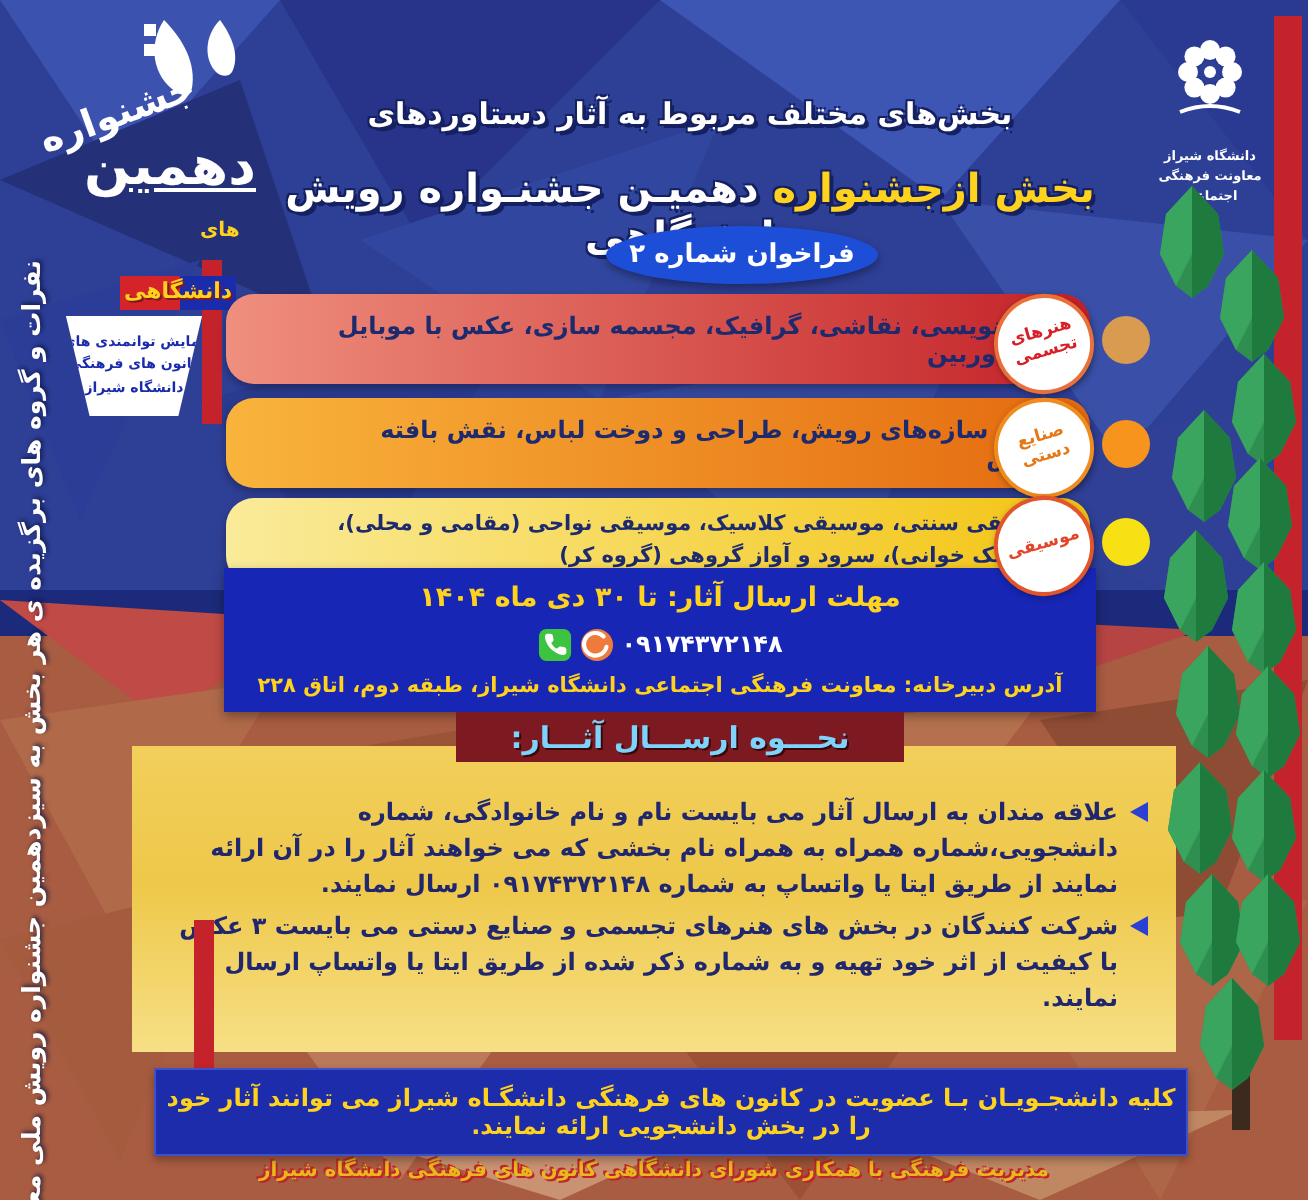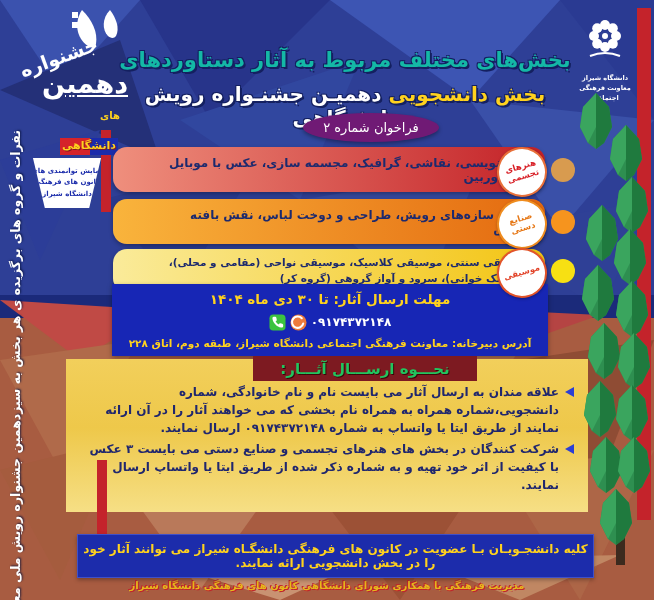--- a/index.html
+++ b/index.html
@@ -48,34 +48,34 @@
     text-align:center;color:#1b2cab;font-size:7px;font-weight:bold;line-height:1.3;
   }
 
   
   .univ{left:570px;top:12px;width:70px;height:100px;z-index:3;color:#fff;text-align:center;}
   .univ .u-line{font-size:6.5px;font-weight:bold;line-height:1.5;}
 
   
   .title1{
     left:105px;top:48px;width:480px;text-align:center;z-index:3;
-    color:#14b8a6;font-size:21px;font-weight:bold;
+    color:#ffffff;font-size:15px;font-weight:bold;
     text-shadow:2px 2px 0 #142060,-1px -1px 0 #142060,1px -1px 0 #142060,-1px 1px 0 #142060;
   }
   .title2{
     left:95px;top:82px;width:500px;text-align:center;z-index:3;
     font-size:20px;font-weight:bold;
     text-shadow:2px 2px 0 #142060,-1px -1px 0 #142060,1px -1px 0 #142060,-1px 1px 0 #142060;
   }
   .title2 .hl{color:#ffd21e;}
   .title2 .rest{color:#ffffff;}
   .call-badge{
     left:303px;top:113px;width:136px;height:29px;z-index:3;
-    background:#701a75;border-radius:50% / 50%;box-shadow:0 2px 4px rgba(0,0,0,.35);
-    color:#fff;font-size:13px;font-weight:normal;display:flex;align-items:center;justify-content:center;
+    background:#1d4ed8;border-radius:50% / 50%;box-shadow:0 2px 4px rgba(0,0,0,.35);
+    color:#fff;font-size:13px;font-weight:bold;display:flex;align-items:center;justify-content:center;
   }
 
   
   .ribbon{left:113px;width:432px;z-index:3;border-radius:14px;display:flex;align-items:center;
     color:#1d2a6e;font-weight:bold;padding:0 16px 0 0;box-sizing:border-box;box-shadow:0 2px 4px rgba(0,0,0,.3);}
   .ribbon p{margin:0;width:100%;padding-left:50px;text-align:right;}
   .r1{top:147px;height:45px;background:linear-gradient(90deg,#ef8f7d,#c32127);font-size:12px;}
   .r2{top:199px;height:45px;background:linear-gradient(90deg,#f9b43c,#e4690f);font-size:12px;}
   .r3{top:249px;height:43px;background:linear-gradient(90deg,#faeb9a,#f3c412);font-size:10.5px;line-height:1.45;}
   .badge-circle{
@@ -100,28 +100,27 @@
   }
   .info-box p{margin:0;}
   .i-deadline{color:#ffd21e;font-size:13.5px;font-weight:bold;}
   .i-contact{color:#fff;font-size:12px;font-weight:bold;display:flex;align-items:center;justify-content:center;gap:4px;}
   .i-address{color:#ffd21e;font-size:10.5px;font-weight:bold;}
   .msg-icon{display:inline-flex;width:17px;height:17px;}
 
   
   .howto-head{
     left:228px;top:356px;width:224px;height:25px;background:#7d1a21;z-index:4;
-    color:#22c55e;font-size:15px;font-weight:bold;display:flex;align-items:center;justify-content:center;
+    color:#7dd3fc;font-size:15px;font-weight:bold;display:flex;align-items:center;justify-content:center;
     text-shadow:1px 1px 0 #3a0708;
-    margin-left:25px;
   }
 
   
   .gold-box{
-    left:66px;top:359px;width:522px;height:153px;z-index:3;
+    left:66px;top:373px;width:522px;height:153px;z-index:3;
     background:linear-gradient(180deg,#f2cf5b,#eec84a 45%,#f6df85);
     box-sizing:border-box;padding:24px 14px 8px 16px;
     color:#20276e;font-size:12px;font-weight:bold;line-height:1.5;
   }
   .bullet{display:flex;gap:6px;margin-bottom:3px;text-align:right;}
   .arrow{flex:0 0 auto;margin-top:4px;width:0;height:0;
     border-top:5px solid transparent;border-bottom:5px solid transparent;border-right:9px solid #2b3fd4;}
   .bullet span.bt{flex:1;}
 
   
@@ -238,21 +237,21 @@
     <circle cx="35" cy="24" r="5.5" fill="#2e3f96"></circle>
     <circle cx="35" cy="24" r="3" fill="#fff"></circle>
     <path d="M20 44 Q35 38 50 44" stroke="#fff" stroke-width="2" fill="none"></path>
   </svg>
   <div class="u-line">دانشگاه شیراز</div>
   <div class="u-line">معاونت فرهنگی اجتماعی</div>
 </div>
 
 <h1 class="abs title1" style="margin:0;">بخش‌های مختلف مربوط به آثار دستاوردهای</h1>
 <div class="abs title2">
-  <span class="hl">بخش دانشجویی</span>
+  <span class="hl">بخش ازجشنواره</span>
   <span class="rest">دهمیـن جشنـواره رویش دانشـگاهی</span>
 </div>
 <div class="abs call-badge">فراخوان شماره ۲</div>
 
 <div class="abs ribbon r1">
   <p>خوشنویسی، نقاشی، گرافیک، مجسمه سازی، عکس با موبایل و با دوربین</p>
 </div>
 <div class="abs badge-circle bc1">
   <span>هنرهای</span>
   <span>تجسمی</span>

